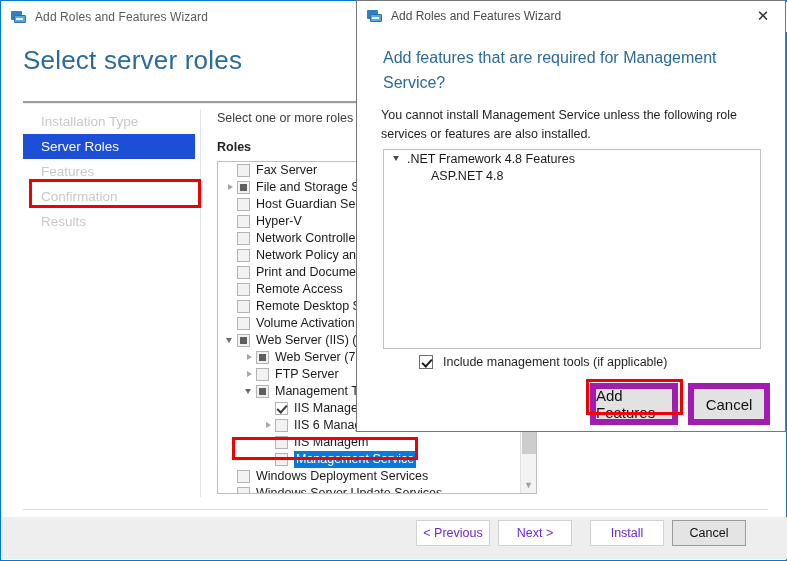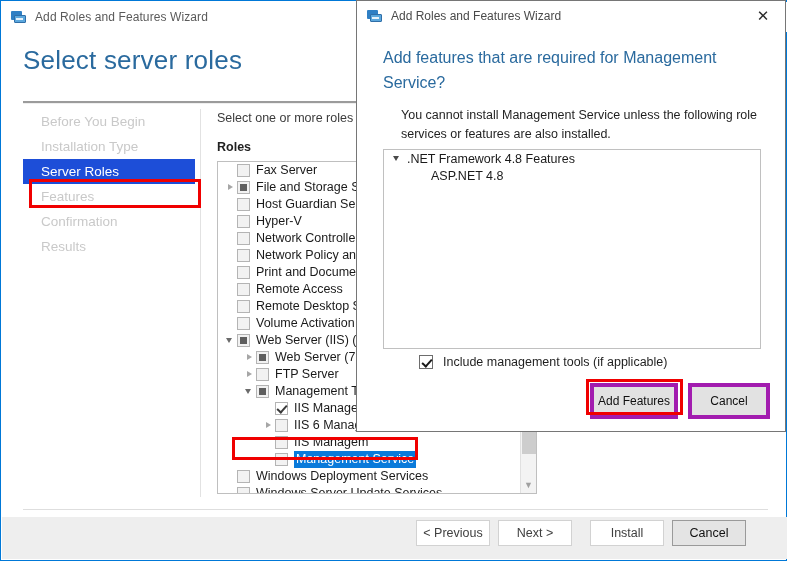--- a/index.html
+++ b/index.html
@@ -240,21 +240,21 @@
   }
   .wiz-btn {
     position: absolute;
     top: 519px;
     height: 26px;
     background: #ffffff;
     border: 1px solid #d2d2d2;
     box-sizing: border-box;
     font-family: "Liberation Sans", sans-serif;
     font-size: 12.5px;
-    color: #404040;
+    color: #6d28d9;
     display: flex; align-items: center; justify-content: center;
   }
   .wiz-btn.enabled {
     border: 1px solid #9a9a9a;
     background: #e4e4e4;
     color: #111;
   }
   #btn-previous { left: 415px; width: 74px; }
   #btn-next     { left: 497px; width: 74px; }
   #btn-install  { left: 589px; width: 74px; }
@@ -294,21 +294,21 @@
   #dlg-heading {
     position: absolute;
     left: 26px; top: 44px;
     width: 370px;
     font-size: 16px;
     line-height: 25px;
     color: #2a6a9e;
   }
   #dlg-body {
     position: absolute;
-    left: 44px; top: 105px;
+    left: 24px; top: 105px;
     width: 372px;
     font-size: 12.5px;
     line-height: 19px;
     color: #1f1f1f;
   }
   #dlg-tree {
     position: absolute;
     left: 26px; top: 148px;
     width: 378px; height: 200px;
     border: 1px solid #c0c0c0;
@@ -361,26 +361,26 @@
     position: absolute;
     left: 4px; top: 1px;
     width: 4px; height: 8px;
     border: solid #1a1a1a;
     border-width: 0 2px 2px 0;
     transform: rotate(42deg);
   }
   .dlg-btn {
     position: absolute;
     top: 383px;
-    height: 36px;
-    border: 4px solid #a21caf;
+    height: 42px;
+    border: 6px solid #a21caf;
     background: #e2e2e2;
     box-sizing: border-box;
     font-family: "Liberation Sans", sans-serif;
-    font-size: 12px;
+    font-size: 15px;
     color: #101010;
     display: flex; align-items: center; justify-content: center;
   }
   #dlg-btn-add    { left: 590px; width: 88px; }
   #dlg-btn-cancel { left: 688px; width: 82px; }
 
   
   .redbox {
     position: absolute;
     border: 3px solid #f00000;
@@ -404,21 +404,20 @@
     </span>
     <span id="main-title-text">Add Roles and Features Wizard</span>
   </div>
 
   <div id="main-heading">Select server roles</div>
 
   <div id="main-sep"></div>
   <div id="main-sep2"></div>
 
   <div id="sidebar">
-      <div class="side-item"><span>Before You Begin</span></div>
       <div class="side-item"><span>Installation Type</span></div>
       <div class="side-item selected"><span>Server Roles</span></div>
       <div class="side-item"><span>Features</span></div>
       <div class="side-item"><span>Confirmation</span></div>
       <div class="side-item"><span>Results</span></div>
     </div>
   <div id="sidebar-divider"></div>
 
   <div id="pane-intro">Select one or more roles to i</div>
   <div id="pane-roles-label">Roles</div>

